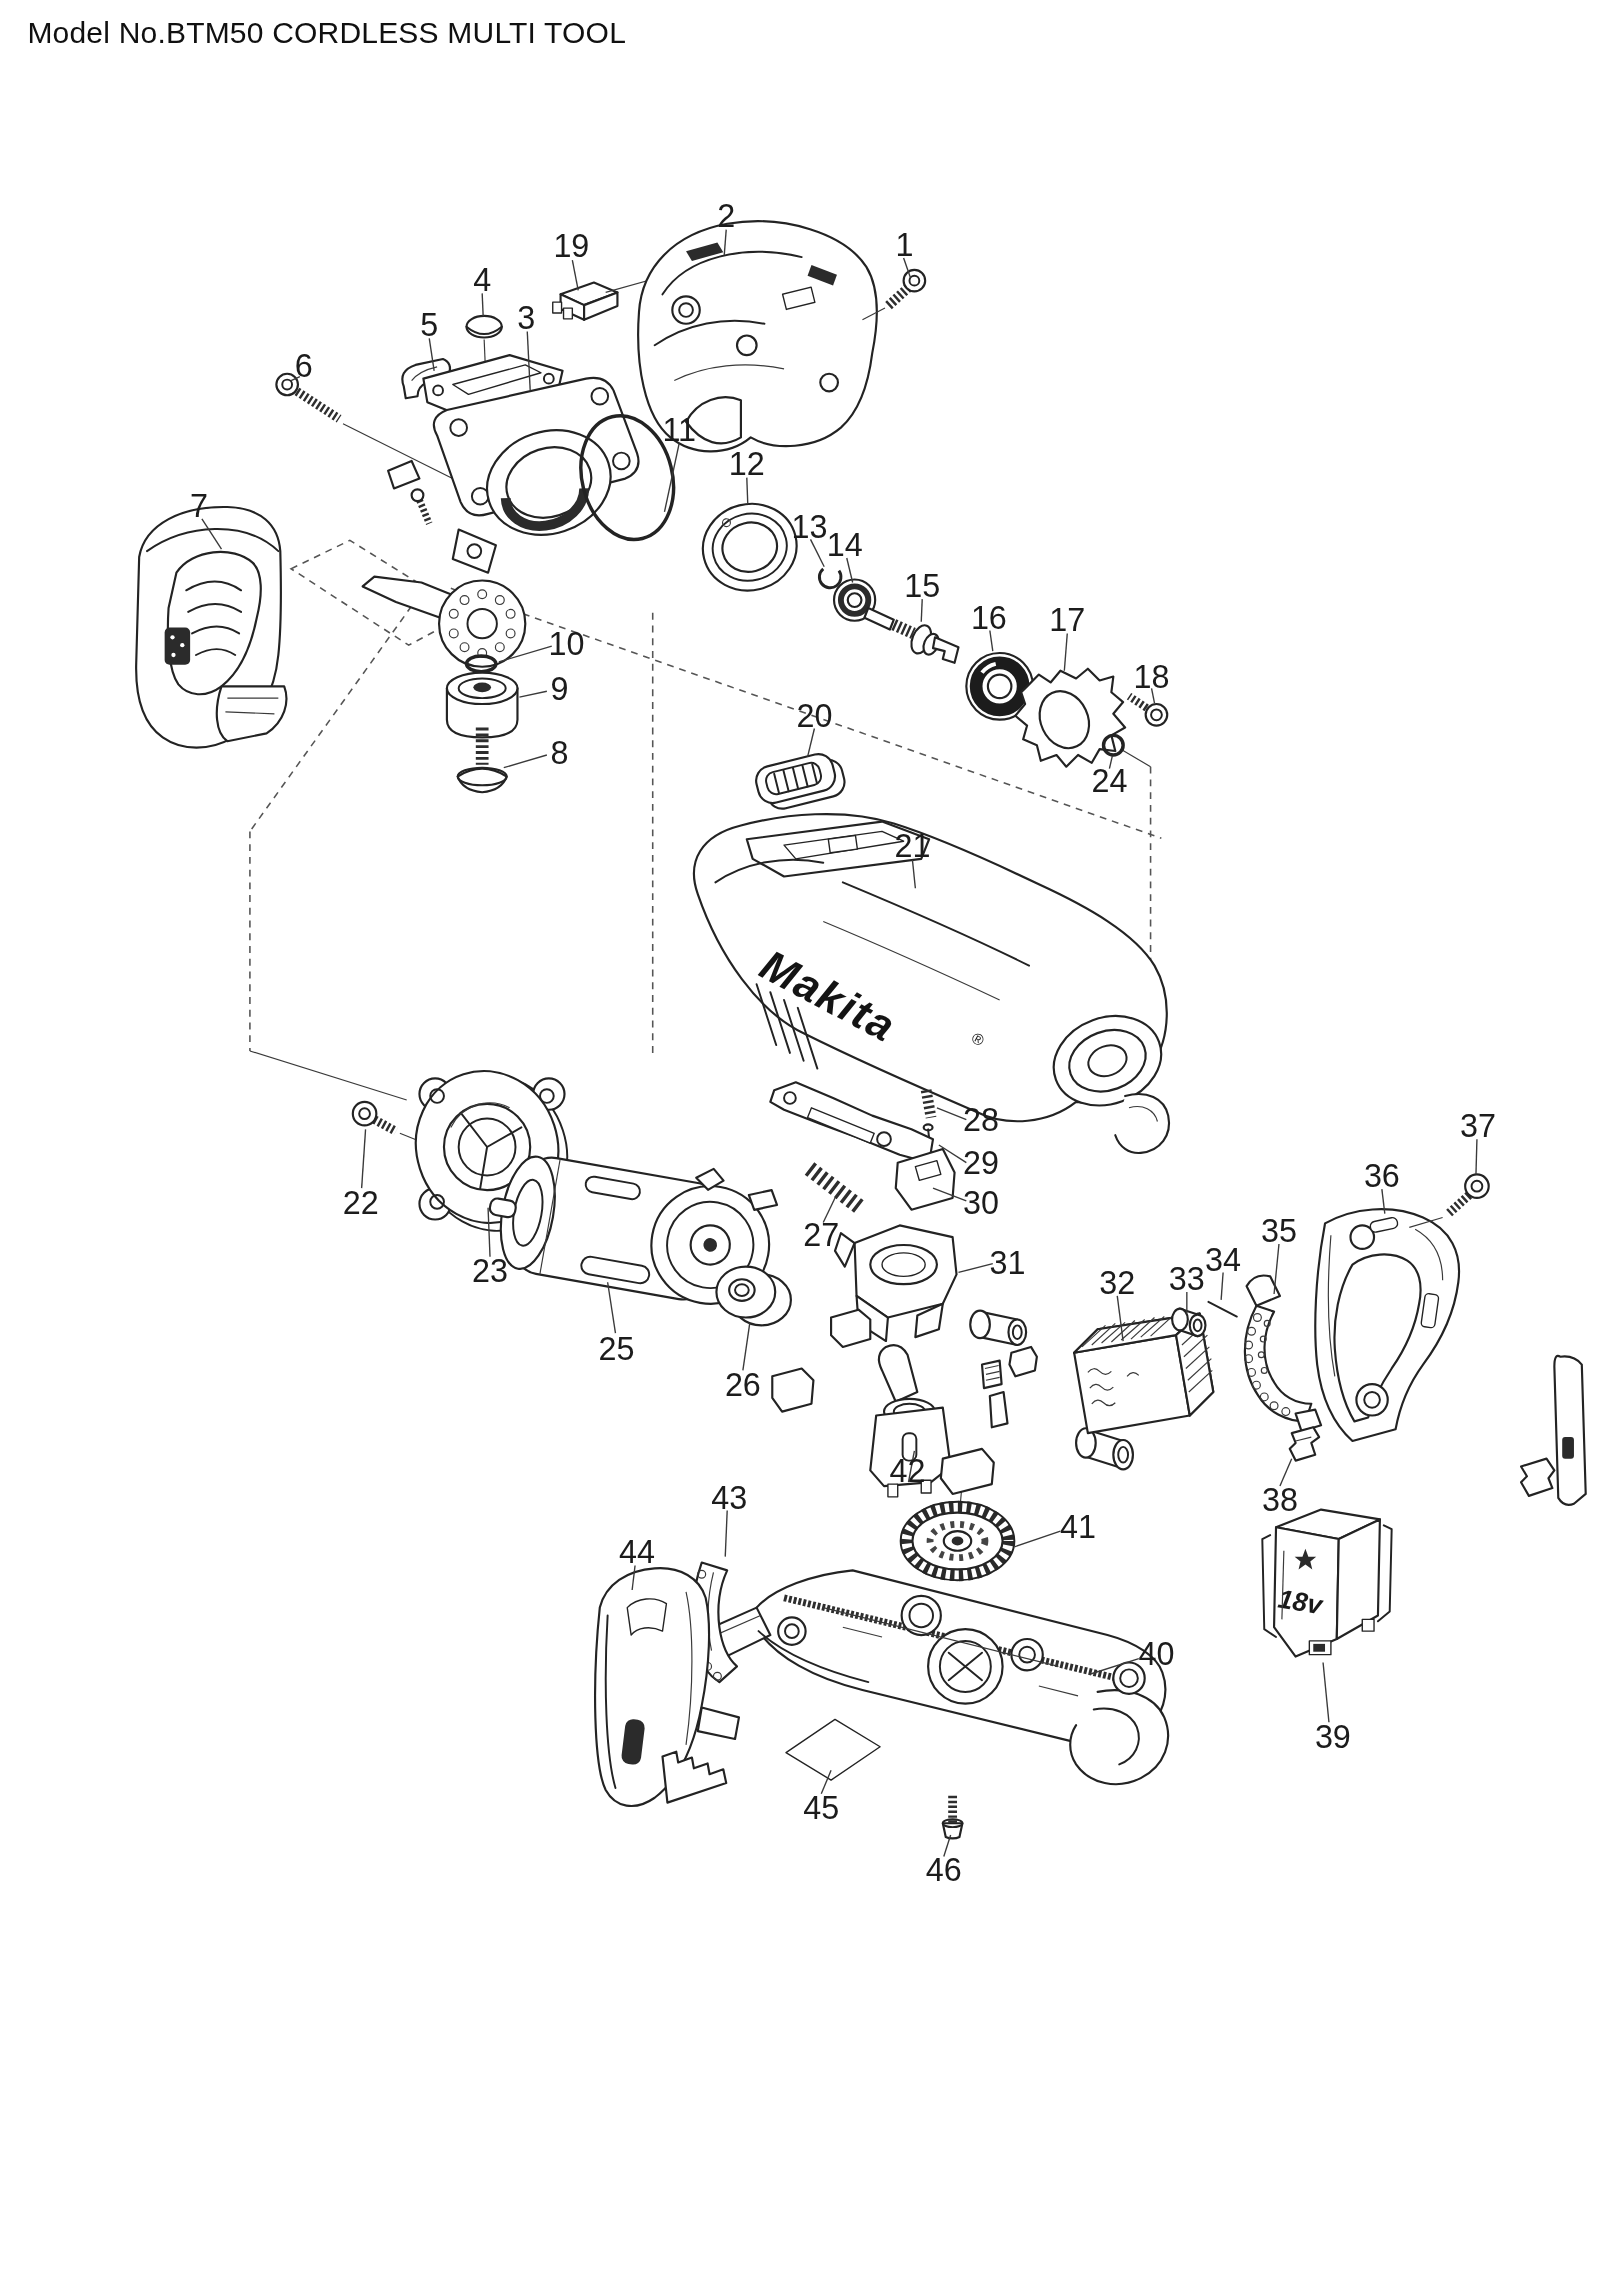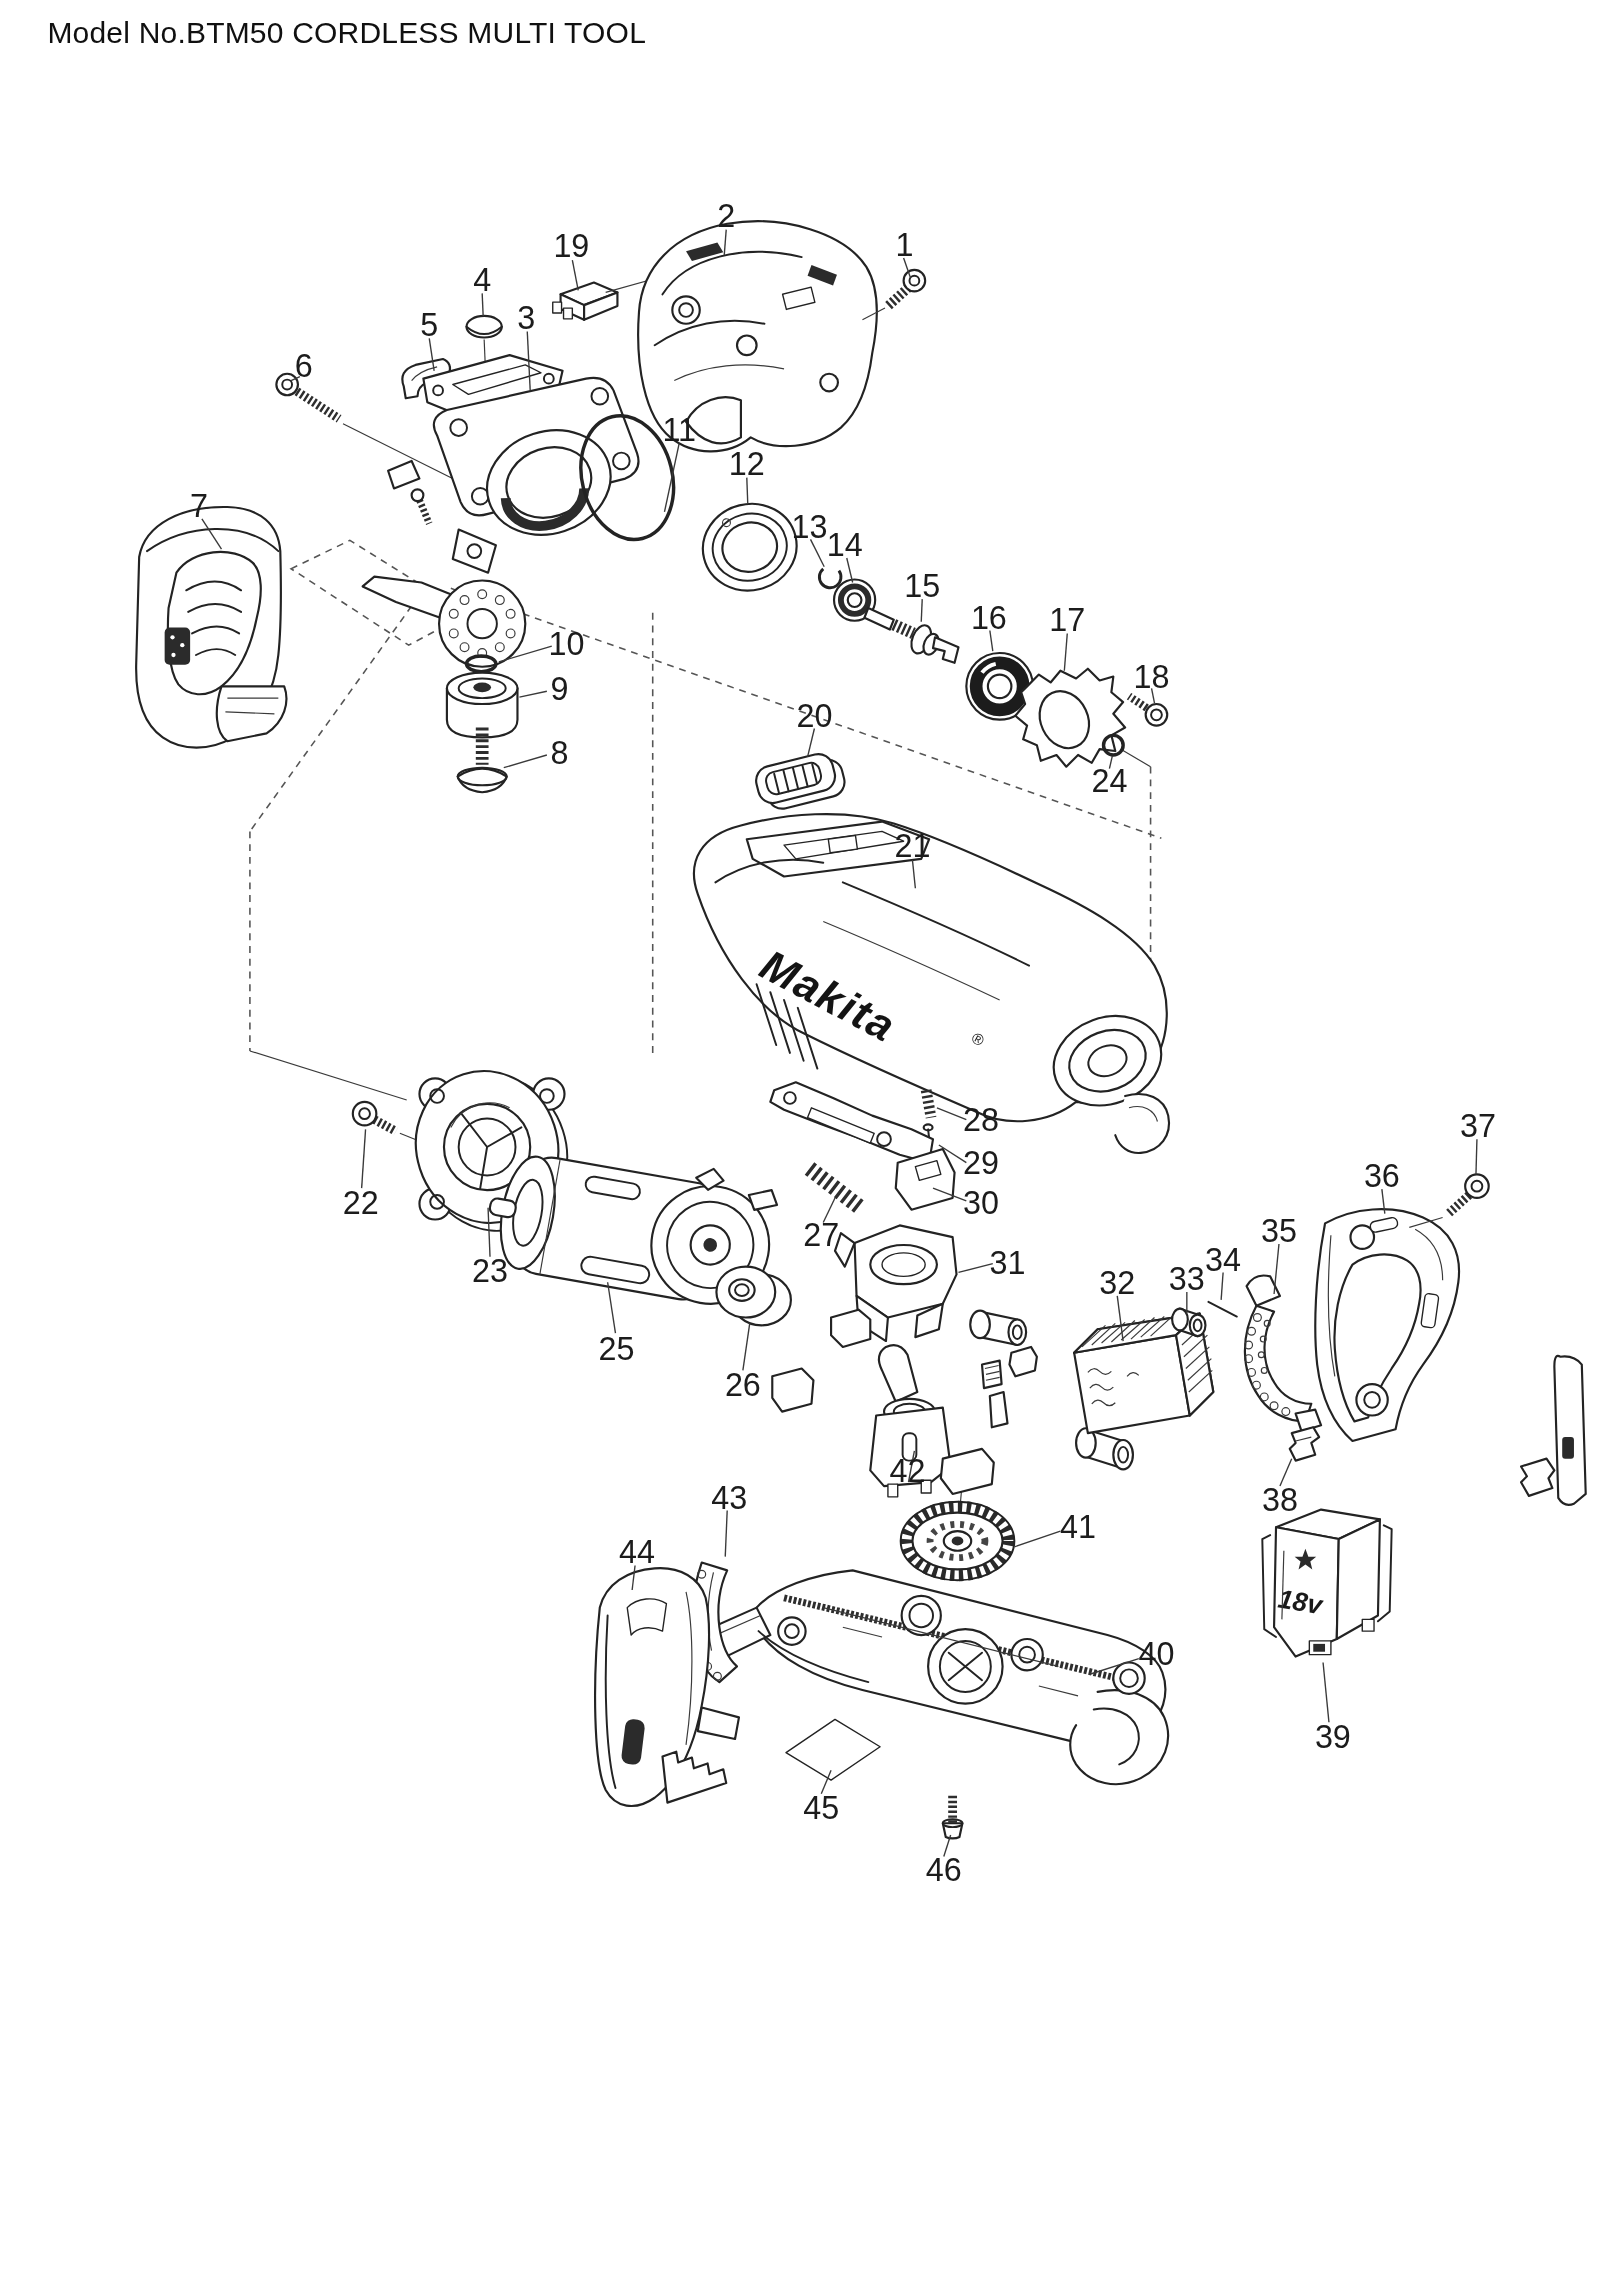--- a/index.html
+++ b/index.html
@@ -1,17 +1,17 @@
 <!DOCTYPE html>
 <html><head>
 <meta charset="utf-8">
 <style>
   html,body{margin:0;padding:0;background:#fff;}
   body{width:1621px;height:2293px;position:relative;font-family:"Liberation Sans",sans-serif;}
-  .page-title{position:absolute;left:27.4px;top:15.7px;font-size:30px;color:#101010;letter-spacing:0.2px;margin-left:20px;}
+  .page-title{position:absolute;left:27.4px;top:15.7px;font-size:30px;color:#101010;letter-spacing:0.2px;}
   #diagram-svg{position:absolute;left:0;top:0;}
   
   .fw{fill:#ffffff;stroke:#232323;stroke-width:2.2;stroke-linejoin:round;stroke-linecap:round;}
   .fw1{fill:#ffffff;stroke:#232323;stroke-width:1.4;stroke-linejoin:round;}
   .ln{fill:none;stroke:#232323;stroke-width:2;stroke-linejoin:round;stroke-linecap:round;}
   .ln1{fill:none;stroke:#3a3a3a;stroke-width:1.2;stroke-linejoin:round;}
   .fd{fill:#2b2b2b;stroke:none;}
   .dash{fill:none;stroke:#555;stroke-width:1.6;stroke-dasharray:7 6;}
   .leader{stroke:#3a3a3a;stroke-width:1.4;}
   .thr{stroke:#2e2e2e;stroke-linecap:butt;}

